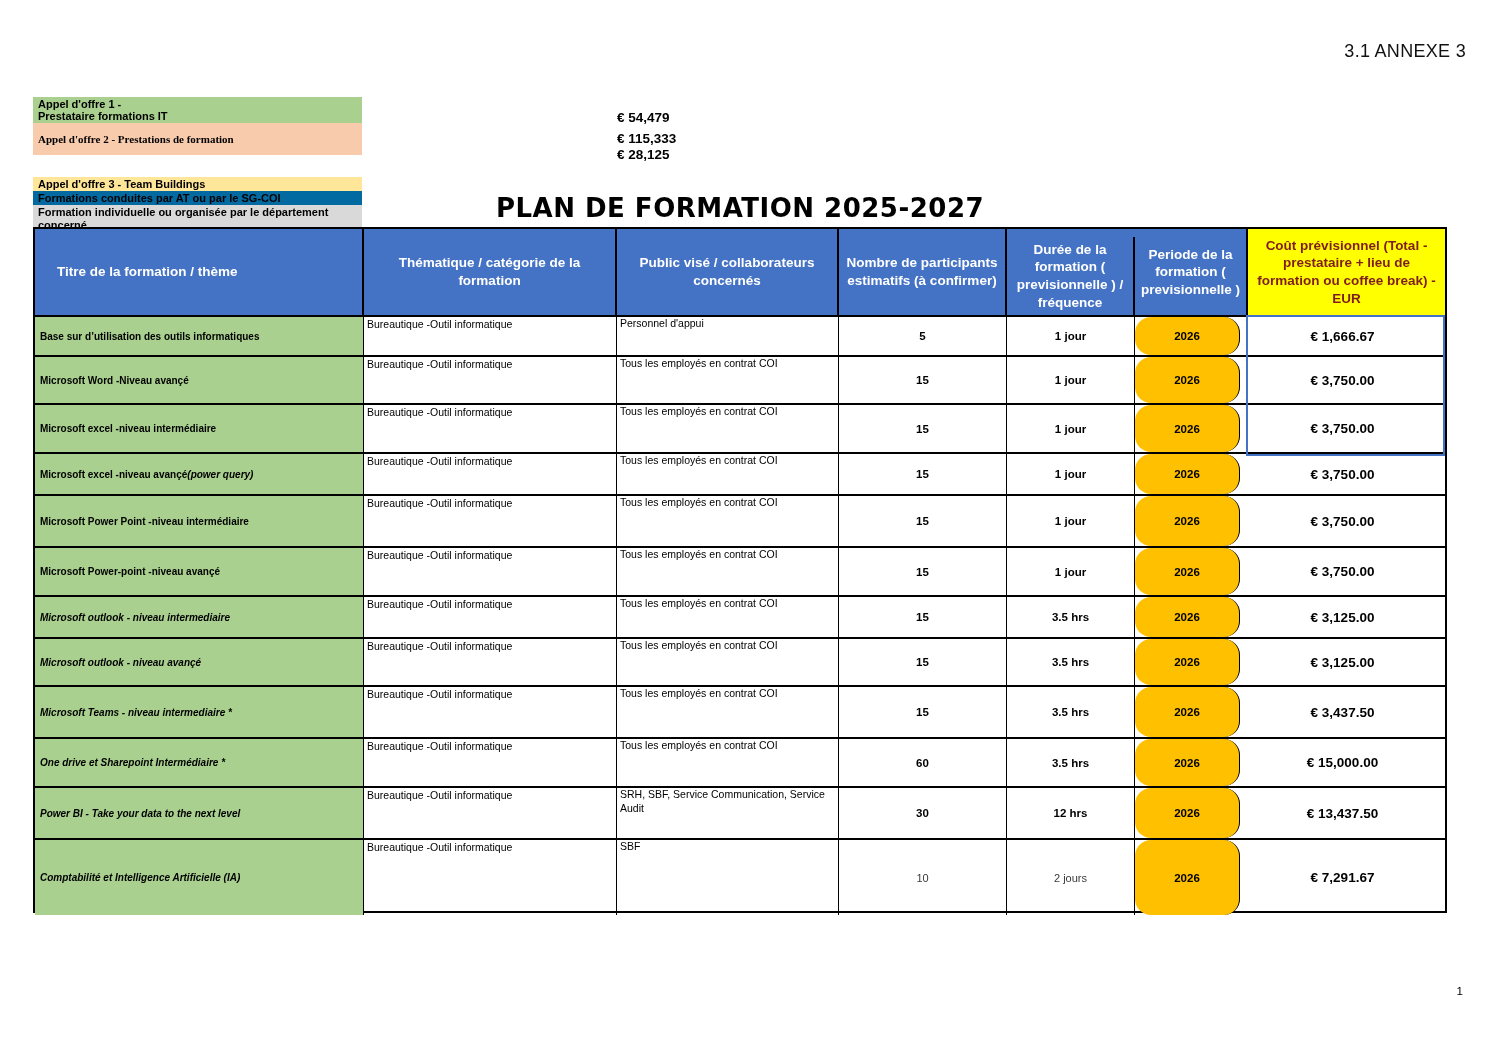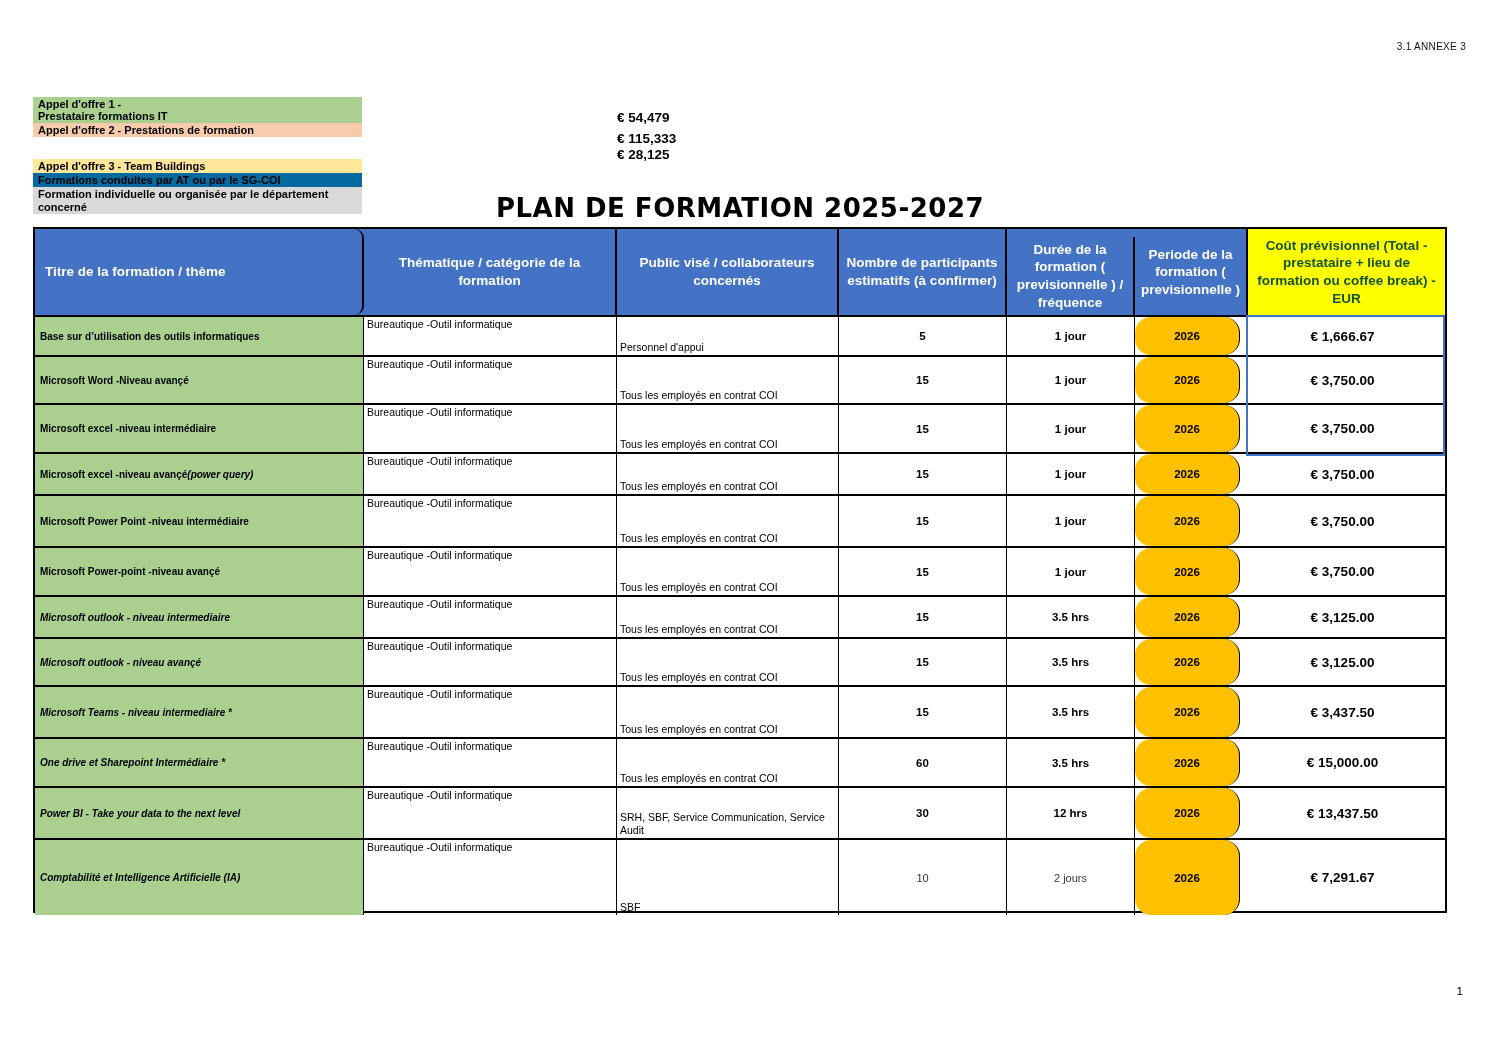--- a/index.html
+++ b/index.html
@@ -5,21 +5,21 @@
   * { margin:0; padding:0; box-sizing:border-box; }
   html,body { background:#ffffff; }
   body {
     width:1497px; height:1058px; position:relative; overflow:hidden;
     font-family:"Liberation Sans", sans-serif; color:#000;
   }
   .page { position:absolute; inset:0; }
 
   .annex {
     position:absolute; top:41px; right:31px;
-    font-size:10px; color:#111; letter-spacing:0.3px;margin-left:16px;
+    font-size:18px; color:#111; letter-spacing:0.3px;margin-left:16px;
   }
 
   
   .legend { position:absolute; left:33px; top:97px; width:329px; }
   .legend-row {
     width:100%; padding:0 5px; display:flex; flex-direction:column; justify-content:center;
     font-size:11px; font-weight:700; line-height:12.5px; white-space:pre-line; overflow:hidden;
   }
   .amounts { position:absolute; left:617px; top:8px; width:200px; height:200px; }
   .amount { position:absolute; font-size:13.5px; font-weight:700; white-space:nowrap; }
@@ -36,36 +36,36 @@
     position:absolute; left:33px; top:227px; width:1414px; height:686px;
     border:2px solid #000; background:#fff;
   }
   .thead { display:flex; height:88px; border-bottom:2px solid #000; background:#4472C4; }
   .hcell {
     flex-shrink:0; border-right:2px solid #000;
     display:flex; align-items:center; justify-content:center; text-align:center;
     color:#fff; font-weight:700; font-size:13.5px; line-height:1.3;
     padding:2px 4px; overflow-wrap:break-word; overflow:hidden;
   }
-  .h0 { width:329px; justify-content:flex-start; text-align:left; padding-left:10px;border-radius:9px; }
+  .h0 { width:329px; justify-content:flex-start; text-align:left; padding-left:22px; }
   .h1 { width:253px; } .h2 { width:222px; } .h3 { width:168px; }
   .h4 { width:128px;margin-top:8px; } .h5 { width:113px; }
-  .h6 { flex:1 1 auto; border-right:none; background:#FFFF00; color:#14532d; }
+  .h6 { flex:1 1 auto; border-right:none; background:#FFFF00; color:#7f1d1d; }
 
   .trow { display:flex; border-bottom:2px solid #000; }
   .trow:last-child { border-bottom:none; }
   .cell { flex-shrink:0; border-right:1px solid #000; overflow:hidden; }
   .c0 {
     width:329px; background:#A9D08E; display:flex; align-items:center;
     padding:0 2px 0 5px; font-weight:700; font-size:10px; white-space:nowrap;
   }
   .c0.italic { font-style:italic; }
   .c0 .ital-suffix { font-style:italic; font-weight:700; }
   .c1 { width:253px; font-size:10.5px; padding:1px 3px; line-height:1.25; }
-  .c2 { width:222px; font-size:10.5px; display:flex; align-items:flex-end; padding:0 3px; line-height:1.3; }
+  .c2 { width:222px; font-size:10.5px; display:flex; align-items:flex-start; padding:0 3px; line-height:1.3; }
   .c3, .c4 {
     font-weight:700; font-size:11.5px;
     display:flex; align-items:center; justify-content:center; text-align:center;
   }
   .c3 { width:168px; } .c4 { width:128px; }
   .c5 {
     width:105px; background:#FFC000; font-weight:700; font-size:11.5px;
     display:flex; align-items:center; justify-content:center;border-radius:16px;
   }
   .c6 {
@@ -84,21 +84,21 @@
 </head>
 <body>
 
 <div class="page">
 
   <div class="annex">3.1 ANNEXE 3</div>
 
   <div class="legend" id="legend">
       <div class="legend-row" style="height: 26px; background: rgb(169, 208, 142);">Appel d'offre 1 -
 Prestataire formations IT</div>
-      <div class="legend-row" style="height: 14px; background: rgb(248, 203, 173);">Appel d'offre 2 - Prestations de formation</div>
+      <div class="legend-row" style="height: 32px; background: rgb(248, 203, 173); font-family: Liberation Serif, serif;">Appel d'offre 2 - Prestations de formation</div>
       <div class="legend-row" style="height: 14px; background: rgb(255, 230, 153); margin-top: 22px;">Appel d'offre 3 - Team Buildings</div>
       <div class="legend-row" style="height: 14px; background: #0369a1;">Formations conduites par AT ou par le SG-COI</div>
       <div class="legend-row" style="height: 27px; background: rgb(217, 217, 217);">Formation individuelle ou organisée par le département concerné</div>
     </div>
   <div class="amounts" id="amounts">
       <div class="amount" style="top: 102px;">€ 54,479</div>
       <div class="amount" style="top: 123px;">€ 115,333</div>
       <div class="amount" style="top: 139px;">€ 28,125</div>
     </div>
 

